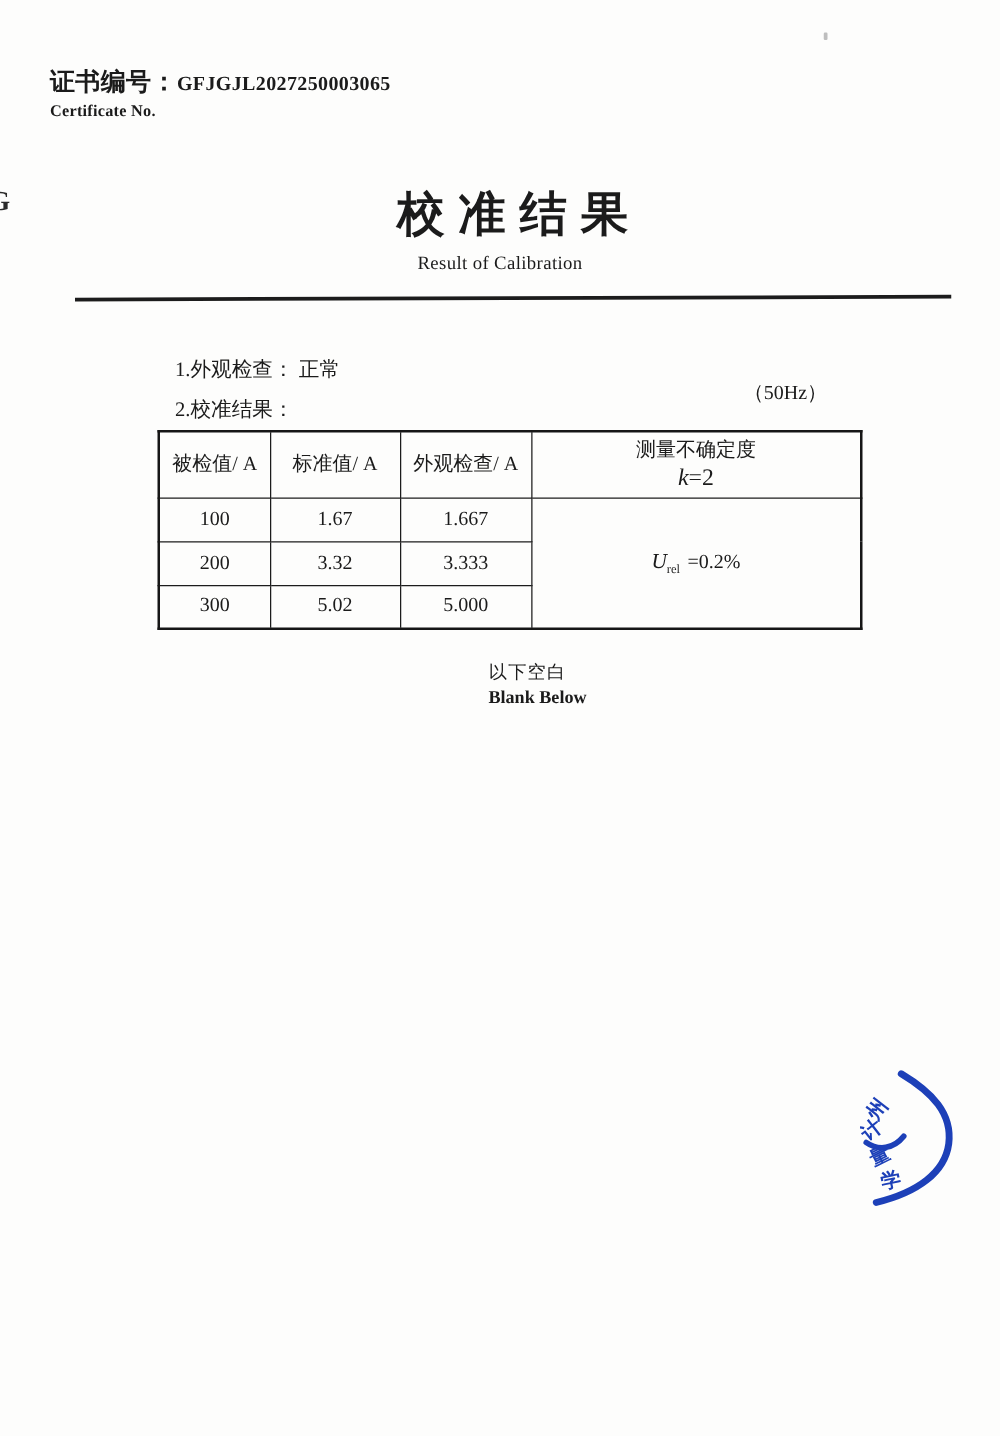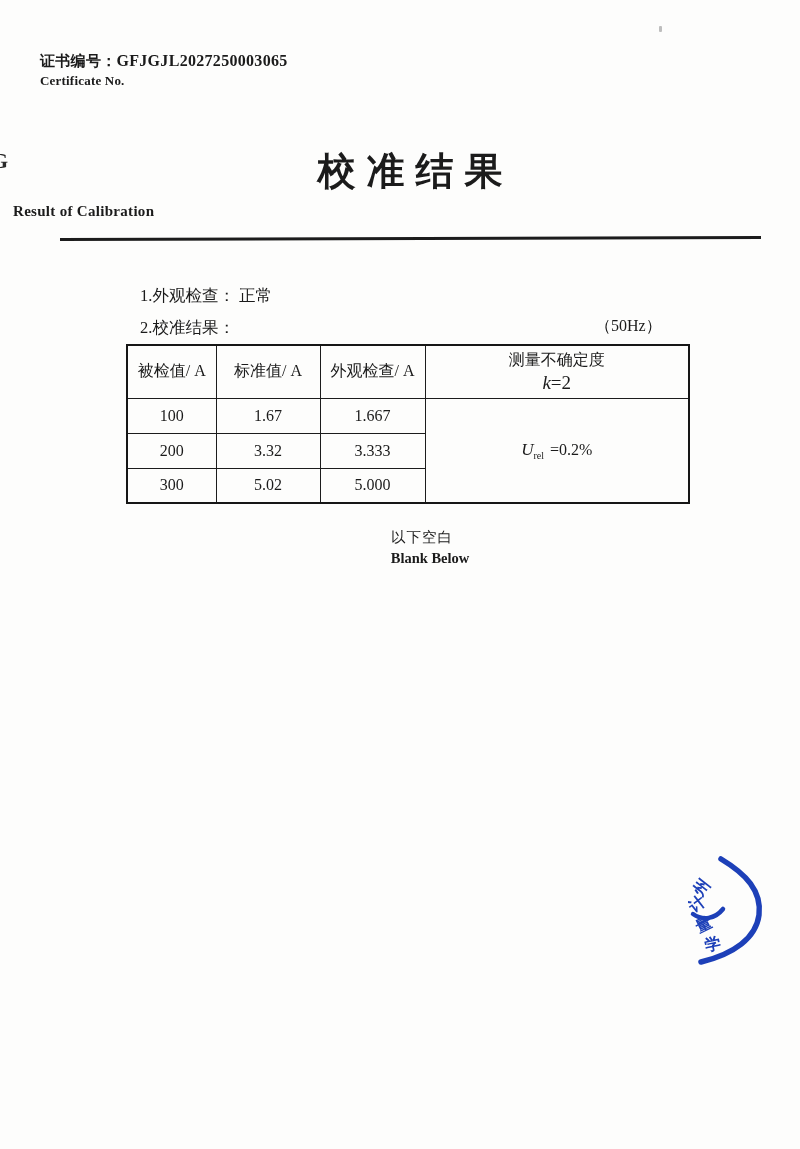--- a/index.html
+++ b/index.html
@@ -7,39 +7,39 @@
     position:relative;width:800px;height:1149px;margin:0 auto;
     background:#fdfdfc;overflow:hidden;
     font-family:"Liberation Serif","DejaVu Serif",serif;
     color:#1b1b1b;
   }
   .pre{white-space:pre;}
 
   
   .cert-block{position:absolute;left:40px;top:52px;}
   .cert-line{font-size:16px;font-weight:700;letter-spacing:0.3px;}
-  .cert-line .zh{font-size:15px;}
+  .cert-line .zh{font-size:20px;}
   .cert-en{font-size:13px;font-weight:700;margin-top:2px;letter-spacing:0.2px;}
   .page-block{position:absolute;left:612px;top:55px;text-align:center;width:150px;}
   .page-zh{font-size:15px;font-weight:600;}
   .page-en{font-size:13px;font-weight:700;margin-top:3px;}
 
   
   .title{position:absolute;left:0;right:0;top:146px;text-align:center;
     font-size:38px;font-weight:700;letter-spacing:11px;text-indent:11px;
     transform:translateX(10px);}
-  .subtitle{position:absolute;left:0;right:0;top:203px;
-    font-size:15px;font-weight:700;letter-spacing:0.3px;padding-left:13px;}
+  .subtitle{position:absolute;left:0;right:0;top:203px;text-align:center;
+    font-size:15px;font-weight:400;letter-spacing:0.3px;}
   .rule{position:absolute;left:60px;top:237px;width:701px;height:2.5px;
     background:#1c1c1c;transform:rotate(-0.18deg);}
 
   
   .item1{position:absolute;left:140px;top:285px;font-size:16.5px;}
   .item2{position:absolute;left:140px;top:317px;font-size:16.5px;}
-  .freq{position:absolute;left:595px;top:316px;font-size:16px;}
+  .freq{position:absolute;left:595px;top:304px;font-size:16px;}
 
   
   table.cal{position:absolute;left:126px;top:344px;border-collapse:collapse;
     table-layout:fixed;}
   table.cal th,table.cal td{
     border:1.8px solid #1c1c1c;text-align:center;vertical-align:middle;
     font-size:16px;font-weight:400;padding:0;}
   table.cal{border:2.5px solid #161616;}
   table.cal thead tr{height:53px;}
   table.cal tbody tr{height:35px;}

